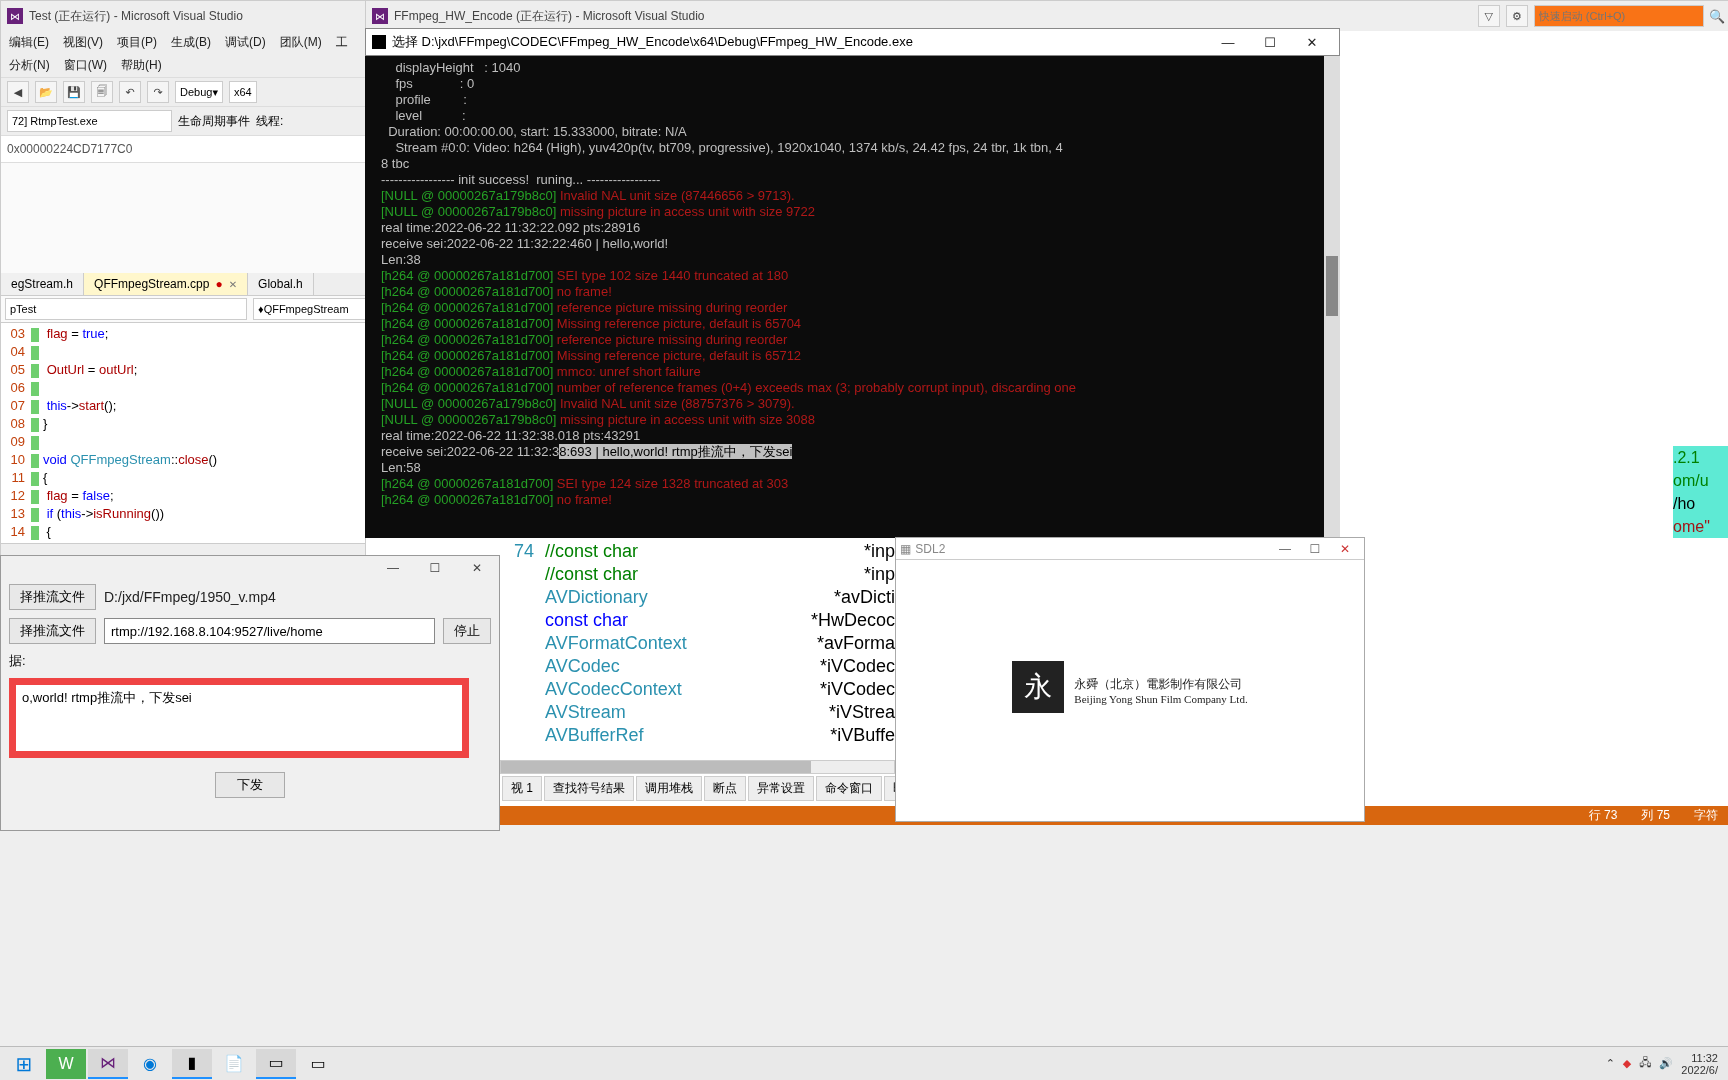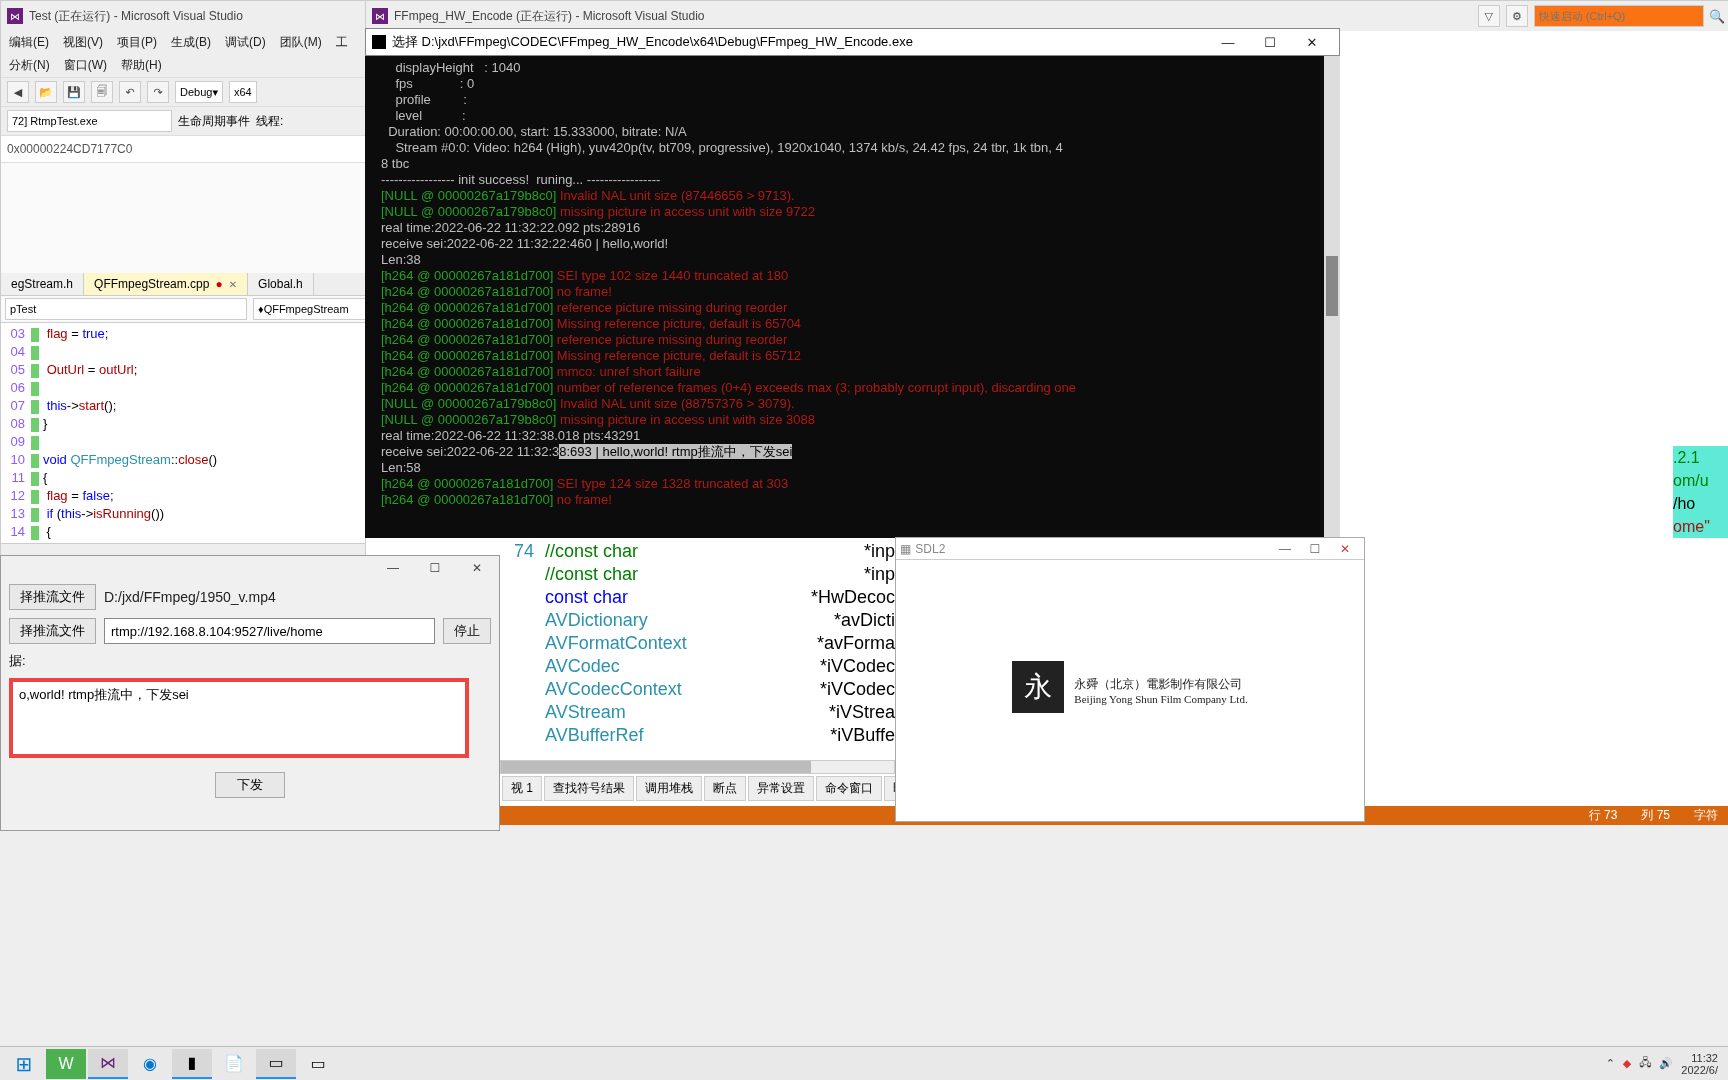--- a/index.html
+++ b/index.html
@@ -15,21 +15,21 @@
   .tb-btn { width:22px; height:22px; background:#f5f5f5; border:1px solid #ccc; display:flex; align-items:center; justify-content:center; font-size:11px; color:#444; }
   .tb-select { height:22px; border:1px solid #ccc; background:#fff; font-size:11px; padding:0 4px; display:flex; align-items:center; }
   .vs-proc { display:flex; align-items:center; gap:6px; padding:3px 6px; background:#eee; border-bottom:1px solid #ddd; font-size:12px; }
   .vs-watch { padding:6px; font-size:12px; color:#555; background:#fff; border-bottom:1px solid #ddd; }
   .vs-tabs { display:flex; background:#eee; font-size:12px; border-bottom:1px solid #ccc; }
   .vs-tab { padding:4px 10px; border-right:1px solid #ccc; background:#f0f0f0; display:flex; gap:6px; align-items:center; }
   .vs-tab.active { background:#fff7cc; }
   .vs-tab .x { color:#777; font-size:10px; }
   .vs-scope { display:flex; gap:6px; padding:2px 4px; border-bottom:1px solid #ccc; font-size:12px; }
   .vs-code { font-family:Consolas,monospace; font-size:13px; background:#fff; padding:2px 0; line-height:18px; }
-  .gutter { display:inline-block; width:30px; text-align:right; color:#8b5cf6; padding-right:6px; }
+  .gutter { display:inline-block; width:30px; text-align:right; color:#c2410c; padding-right:6px; }
   .mark { display:inline-block; width:8px; background:#6fcf6f; height:14px; vertical-align:middle; margin-right:4px; }
   .vs-code .kw { color:#0000ff; }
   .vs-code .ty { color:#2b91af; }
   .vs-code .mm { color:#a00; }
   .vs-sb { height:14px; background:#eee; border-top:1px solid #ccc; }
 
   
   .vs-right { position:absolute; left:365px; top:0; width:1370px; height:825px; background:#fff; border:1px solid #ccc; }
   .vs-quick { position:absolute; right:8px; top:4px; display:flex; align-items:center; gap:6px; }
   .vs-quick input { width:170px; height:22px; border:1px solid #ccc; font-size:11px; padding:0 4px; background:#f97316; }
@@ -79,21 +79,21 @@
   .logo-en { font-family:"Times New Roman"; font-size:11px; color:#222; }
 
   
   .formwin { position:absolute; left:0; top:555px; width:500px; height:276px; background:#f0f0f0; border:1px solid #999; }
   .formwin-title { height:24px; display:flex; justify-content:flex-end; align-items:center; gap:6px; padding-right:4px; }
   .formwin-title .wbtn { width:36px; height:20px; display:flex; align-items:center; justify-content:center; font-size:12px; color:#444; }
   .form-row { display:flex; align-items:center; gap:8px; padding:4px 8px; font-size:13px; }
   .form-btn { height:26px; padding:0 10px; background:#e8e8e8; border:1px solid #aaa; display:flex; align-items:center; }
   .form-path { font-size:14px; color:#222; }
   .form-row input { height:26px; border:1px solid #888; padding:0 6px; font-size:13px; flex:1; background:#fff; }
-  .form-ta { width:460px; height:80px; border:4px solid #ef4444; background:#fff; padding:4px 6px; font-size:13px; }
+  .form-ta { width:460px; height:80px; border:7px solid #ef4444; background:#fff; padding:4px 6px; font-size:13px; }
   .form-send { display:flex; justify-content:center; padding-top:10px; }
 
   
   .taskbar { position:absolute; left:0; bottom:0; right:0; height:34px; background:#e9e9e9; border-top:1px solid #bbb; display:flex; align-items:center; padding:0 4px; }
   .tbicon { width:40px; height:30px; display:flex; align-items:center; justify-content:center; margin-right:2px; font-size:16px; }
   .active-app { border-bottom:2px solid #1e90ff; background:#d8d8d8; }
   .tray { margin-left:auto; display:flex; align-items:center; gap:8px; padding-right:6px; font-size:11px; color:#333; }
   .tray .clock { text-align:right; line-height:12px; font-size:11px; }
 </style>
 </head>
@@ -182,22 +182,22 @@
     <span class="tb-btn">▽</span>
     <span class="tb-btn">⚙</span>
     <input placeholder="快速启动 (Ctrl+Q)" style="">
     <span>🔍</span>
   </div>
 </div>
 
 <div class="right-code" id="right-code">
     <div class="ln"><span class="gut">74</span>&nbsp;<span class="cmt">//const char</span><span style="flex:1"></span><span>*inp</span></div>
     <div class="ln"><span class="gut"></span>&nbsp;<span class="cmt">//const char</span><span style="flex:1"></span><span>*inp</span></div>
+    <div class="ln"><span class="gut"></span>&nbsp;<span class="ty2">AVDictionary</span><span style="flex:1"></span><span>*avDicti</span></div>
     <div class="ln"><span class="gut"></span>&nbsp;<span class="kw2">const char</span><span style="flex:1"></span><span>*HwDecoc</span></div>
-    <div class="ln"><span class="gut"></span>&nbsp;<span class="ty2">AVDictionary</span><span style="flex:1"></span><span>*avDicti</span></div>
     <div class="ln"><span class="gut"></span>&nbsp;<span class="ty2">AVFormatContext</span><span style="flex:1"></span><span>*avForma</span></div>
     <div class="ln"><span class="gut"></span>&nbsp;<span class="ty2">AVCodec</span><span style="flex:1"></span><span>*iVCodec</span></div>
     <div class="ln"><span class="gut"></span>&nbsp;<span class="ty2">AVCodecContext</span><span style="flex:1"></span><span>*iVCodec</span></div>
     <div class="ln"><span class="gut"></span>&nbsp;<span class="ty2">AVStream</span><span style="flex:1"></span><span>*iVStrea</span></div>
     <div class="ln"><span class="gut"></span>&nbsp;<span class="ty2">AVBufferRef</span><span style="flex:1"></span><span>*iVBuffe</span></div>
   </div>
 <div class="right-code-sb">
     <div class="th"></div>
   </div>
 <div class="bottom-tabs" id="bottom-tabs">

